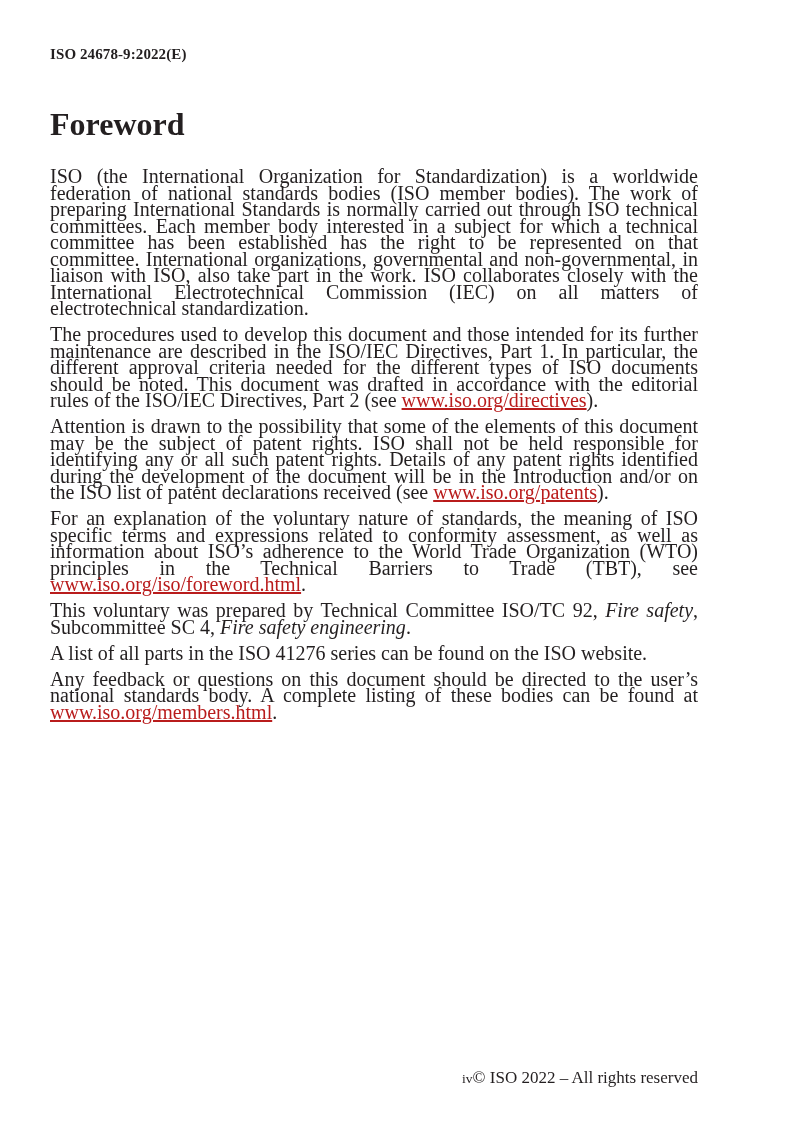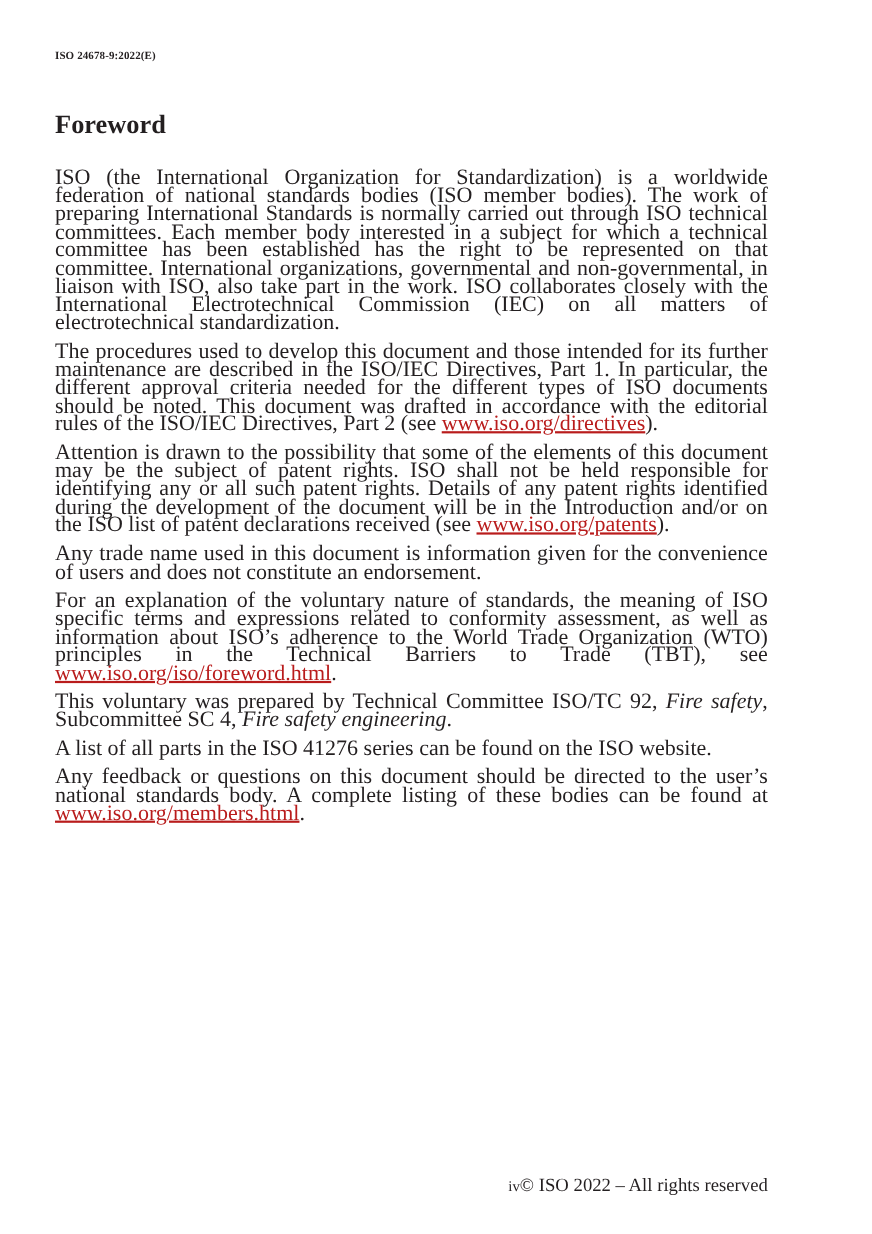--- a/index.html
+++ b/index.html
@@ -18,27 +18,27 @@
     overflow: hidden;
   }
   .content {
     position: absolute;
     left: 50px;
     top: 0;
     width: 648px;
   }
   .doc-ref {
     margin-top: 46px;
-    font-size: 10px;
+    font-size: 15px;
     font-weight: bold;
     letter-spacing: 0.1px;
   }
   h1.fw-title {
     margin: 44px 0 0 0;
-    font-size: 24px;
+    font-size: 32px;
     font-weight: bold;
     line-height: 1.1;
   }
   .body-text {
     margin-top: 26px;
     font-size: 20px;
     line-height: 16.5px;
   }
   .body-text p {
     margin: 0 0 9.5px 0;
@@ -73,21 +73,20 @@
     <h1 class="fw-title">Foreword</h1>
 
     <div class="body-text">
 
       <p>ISO (the International Organization for Standardization) is a worldwide federation of national standards bodies (ISO member bodies). The work of preparing International Standards is normally carried out through ISO technical committees. Each member body interested in a subject for which a technical committee has been established has the right to be represented on that committee. International organizations, governmental and non-governmental, in liaison with ISO, also take part in the work. ISO collaborates closely with the International Electrotechnical Commission (IEC) on all matters of electrotechnical standardization.</p>
 
       <p><span>The procedures used to develop this document and those intended for its further maintenance are described in the ISO/IEC Directives, Part 1. In particular, the different approval criteria needed for the different types of ISO documents should be noted. This document was drafted in accordance with the editorial rules of the ISO/IEC Directives, Part 2 (see </span><a>www.iso.org/directives</a><span>).</span></p>
 
       <p><span>Attention is drawn to the possibility that some of the elements of this document may be the subject of patent rights. ISO shall not be held responsible for identifying any or all such patent rights. Details of any patent rights identified during the development of the document will be in the Introduction and/or on the ISO list of patent declarations received (see </span><a>www.iso.org/patents</a><span>).</span></p>
 
-      <p>Any trade name used in this document is information given for the convenience of users and does not constitute an endorsement.</p>
 
       <p><span>For an explanation of the voluntary nature of standards, the meaning of ISO specific terms and expressions related to conformity assessment, as well as information about ISO’s adherence to the World Trade Organization (WTO) principles in the Technical Barriers to Trade (TBT), see </span><a>www.iso.org/iso/foreword.html</a><span>.</span></p>
 
       <p><span>This voluntary was prepared by Technical Committee ISO/TC 92, </span><span class="it">Fire safety</span><span>, Subcommittee SC 4, </span><span class="it">Fire safety engineering</span><span>.</span></p>
 
       <p>A list of all parts in the ISO 41276 series can be found on the ISO website.</p>
 
       <p><span>Any feedback or questions on this document should be directed to the user’s national standards body. A complete listing of these bodies can be found at </span><a>www.iso.org/members.html</a><span>.</span></p>
 
     </div>

